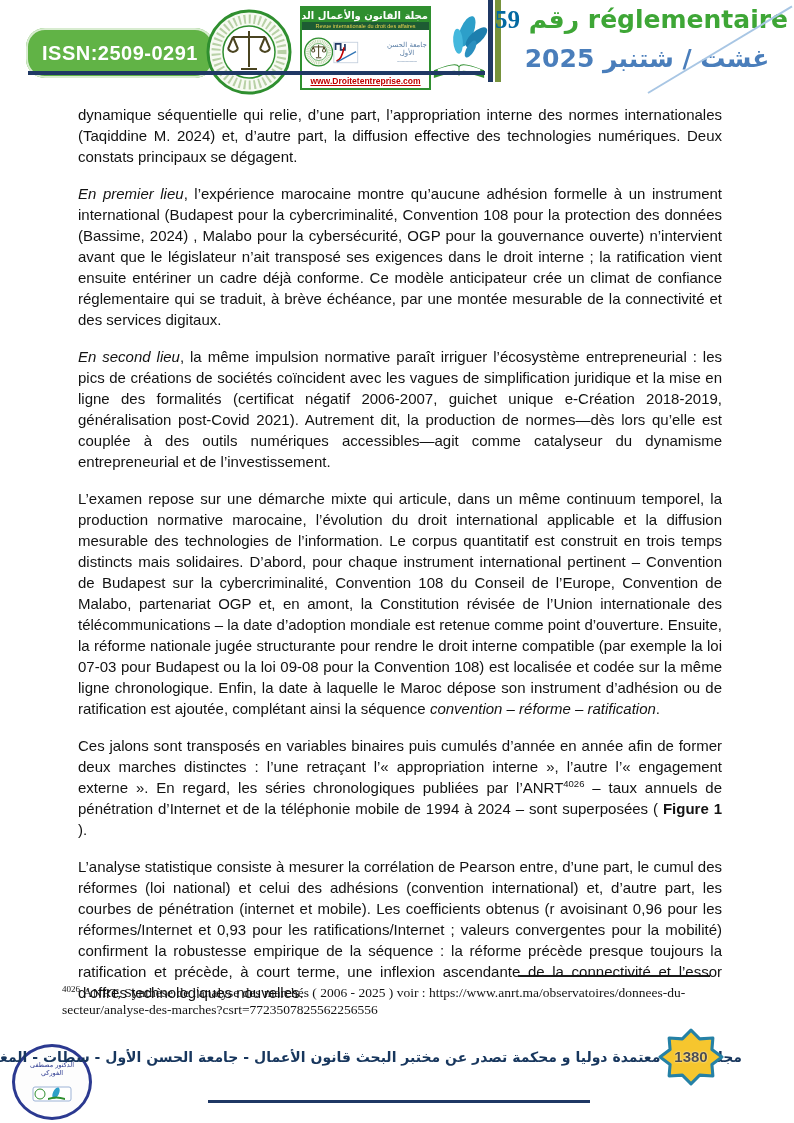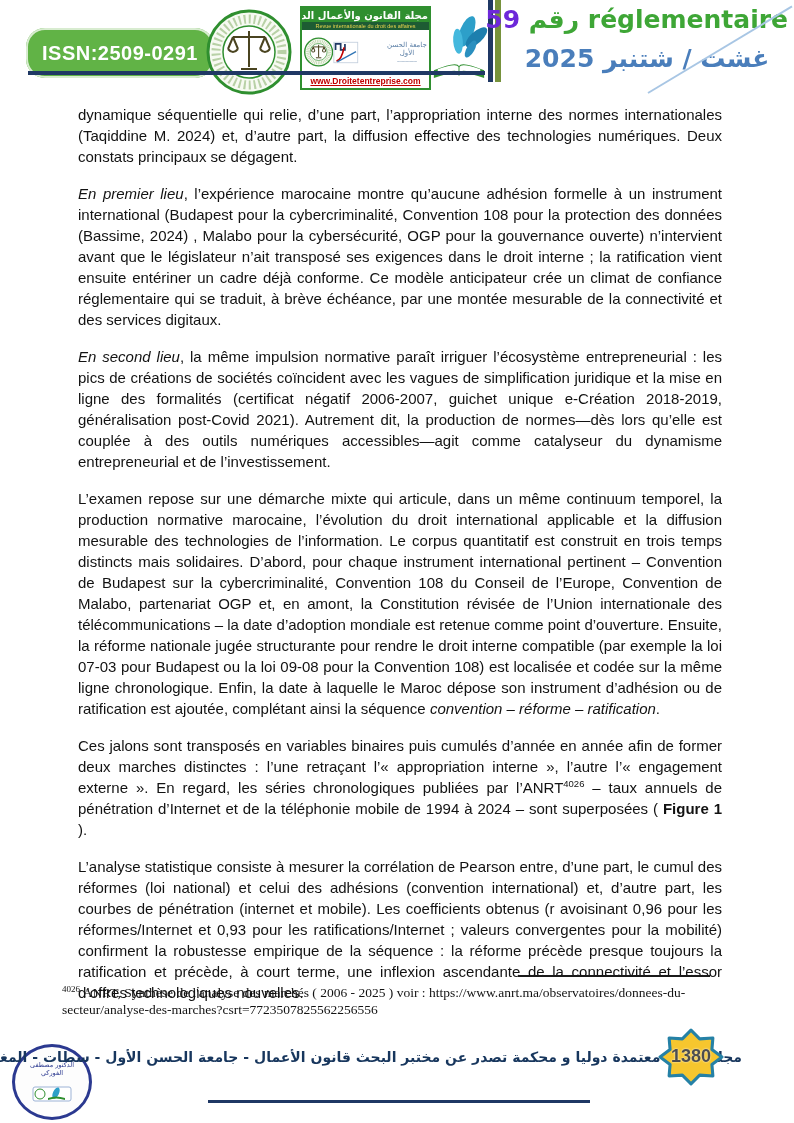--- a/index.html
+++ b/index.html
@@ -44,21 +44,21 @@
   }
   .bird-book { position:absolute; left:430px; top:10px; width:58px; height:78px; }
   .header-rule { position:absolute; left:28px; top:71px; width:457px; height:4px; background:#1f3864; }
   .vbar-navy  { position:absolute; left:488px; top:0; width:5px; height:82px; background:#1f3864; }
   .vbar-green { position:absolute; left:495px; top:0; width:6px; height:82px; background:#76923c; }
   .issue-line {
     position:absolute; left:506px; top:5px; width:282px; text-align:center; direction:rtl;
     font-family:"DejaVu Sans", sans-serif; font-weight:bold; font-size:25px; color:#3ea636;
     white-space:nowrap;
   }
-  .issue-num { color:#6d28d9; }
+  .issue-num { color:#0369a1;font-family:Liberation Serif, serif; }
   .date-line {
     position:absolute; left:506px; top:44px; width:282px; text-align:center; direction:rtl;
     font-family:"DejaVu Sans", sans-serif; font-weight:bold; font-size:25px; color:#4a7ebb;
     white-space:nowrap;
   }
   .diag-line {
     position:absolute; left:648px; top:92px; width:168px; height:2px; background:#a8c6e4;
     transform:rotate(-31deg); transform-origin:left center;
   }
   
@@ -99,21 +99,21 @@
     position:absolute; left:150px; top:1078px; width:592px; text-align:center; direction:rtl;
     font-family:"DejaVu Sans", sans-serif; font-weight:bold; font-size:14.5px; color:#17365d;
     white-space:nowrap;
   }
   .footer-line2 bdi { unicode-bidi:isolate; }
   .footer-rule { position:absolute; left:208px; top:1100px; width:382px; height:3px; background:#1f3864; }
   .badge { position:absolute; left:658px; top:1028px; width:66px; height:58px; }
   .badge-num {
     position:absolute; left:0; top:0; width:66px; height:56px;
     display:flex; align-items:center; justify-content:center;
-    font-size:18px; font-weight:bold; color:#4d4d4d; text-shadow:0 0 2px #fff;
+    font-size:15px; font-weight:bold; color:#4d4d4d; text-shadow:0 0 2px #fff;
   }
 </style>
 </head>
 <body>
 
 <div class="page">
 
   <div class="issn-pill">
     <span>ISSN:2509-0291</span>
   </div>

